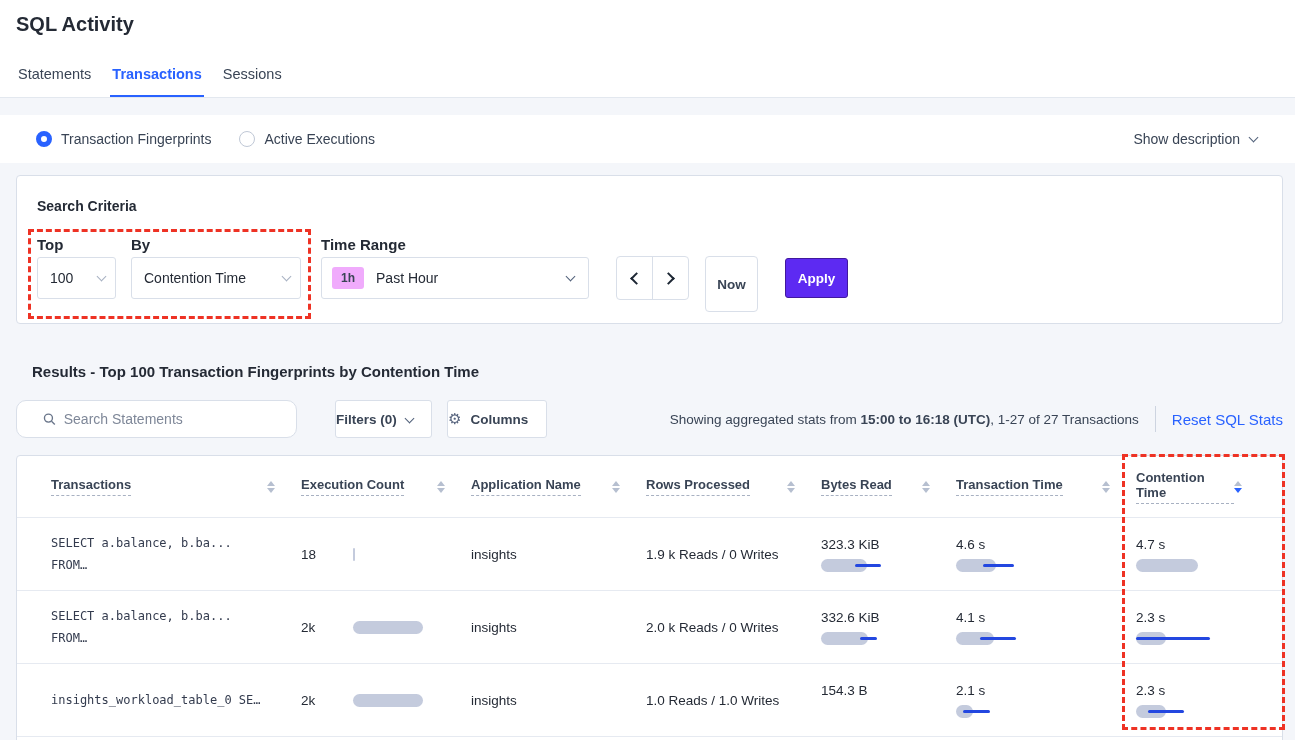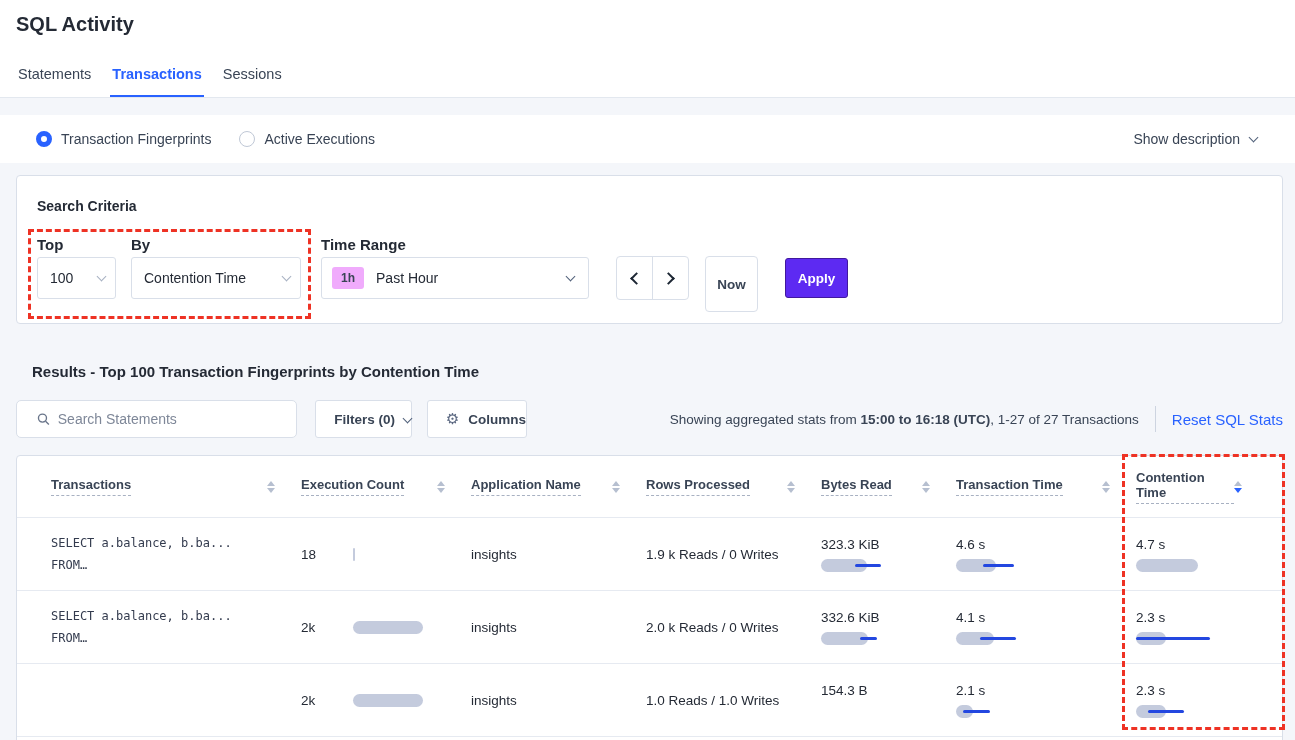--- a/index.html
+++ b/index.html
@@ -82,27 +82,27 @@
   }
   .btn-apply{
     position:absolute;left:768px;top:82px;width:63px;height:40px;background:var(--apply);
     border:1px solid var(--apply-border);border-radius:3px;color:#fff;font-size:13.5px;font-weight:700;
     display:flex;align-items:center;justify-content:center;cursor:pointer;
   }
   
   .results-heading{position:absolute;left:16px;top:363px;font-size:15px;font-weight:700;color:var(--text-dark);margin-left:16px;}
   .search-box{
     position:absolute;left:16px;top:400px;width:281px;height:38px;background:#fff;
-    border:1px solid var(--border);border-radius:5px;display:flex;align-items:center;padding:0 20px;gap:8px;
+    border:1px solid var(--border);border-radius:10px;display:flex;align-items:center;padding:0 26px;gap:8px;
   }
   .search-box input{border:none;outline:none;font-size:14px;color:var(--text-dark);width:100%;font-family:"Liberation Sans",sans-serif;}
   .search-box input::placeholder{color:#7e8798;}
   .btn-plain{
     position:absolute;top:400px;height:38px;background:#fff;border:1px solid var(--border);border-radius:3px;
-    display:flex;align-items:center;justify-content:flex-end;gap:9px;font-size:13.5px;font-weight:700;color:var(--text-navy);cursor:pointer;
+    display:flex;align-items:center;justify-content:flex-start;gap:9px;font-size:13.5px;font-weight:700;color:var(--text-navy);cursor:pointer;margin-left:20px;
   }
   .btn-filters{left:315px;width:97px;}
   .btn-columns{left:427px;width:100px;}
   .gear{font-size:15px;color:#5a6780;font-weight:400;}
   .stats-row{position:absolute;top:400px;right:12px;height:38px;display:flex;align-items:center;}
   .stats-text{font-size:13.5px;color:var(--text-navy);}
   .stats-text b{font-weight:700;}
   .stats-divider{width:1px;height:26px;background:#cdd4e0;margin:0 16px;}
   .reset-link{font-size:15px;color:var(--accent);cursor:pointer;}
   
@@ -338,20 +338,21 @@
       <div class="val">2.3 s</div>
       <div class="bargraph">
           <div class="bar-fill" style="width: 30px;"></div>
           <div class="bar-line" style="left: 0px; width: 74px;"></div>
         </div>
     </div>
   </div>
 
   <div class="t-row t-body-row">
     <div class="sql">
+      <div>insights_workload_table_0 SE…</div>
     </div>
     <div class="exec-cell">
       <span class="exec-val">2k</span>
       <span class="exec-bar" style="width: 70px;"></span>
     </div>
     <div>insights</div>
     <div>1.0 Reads / 1.0 Writes</div>
     <div class="bargraph-cell">
       <div class="val">154.3 B</div>
       <div class="bargraph" style="visibility: hidden;"></div>

